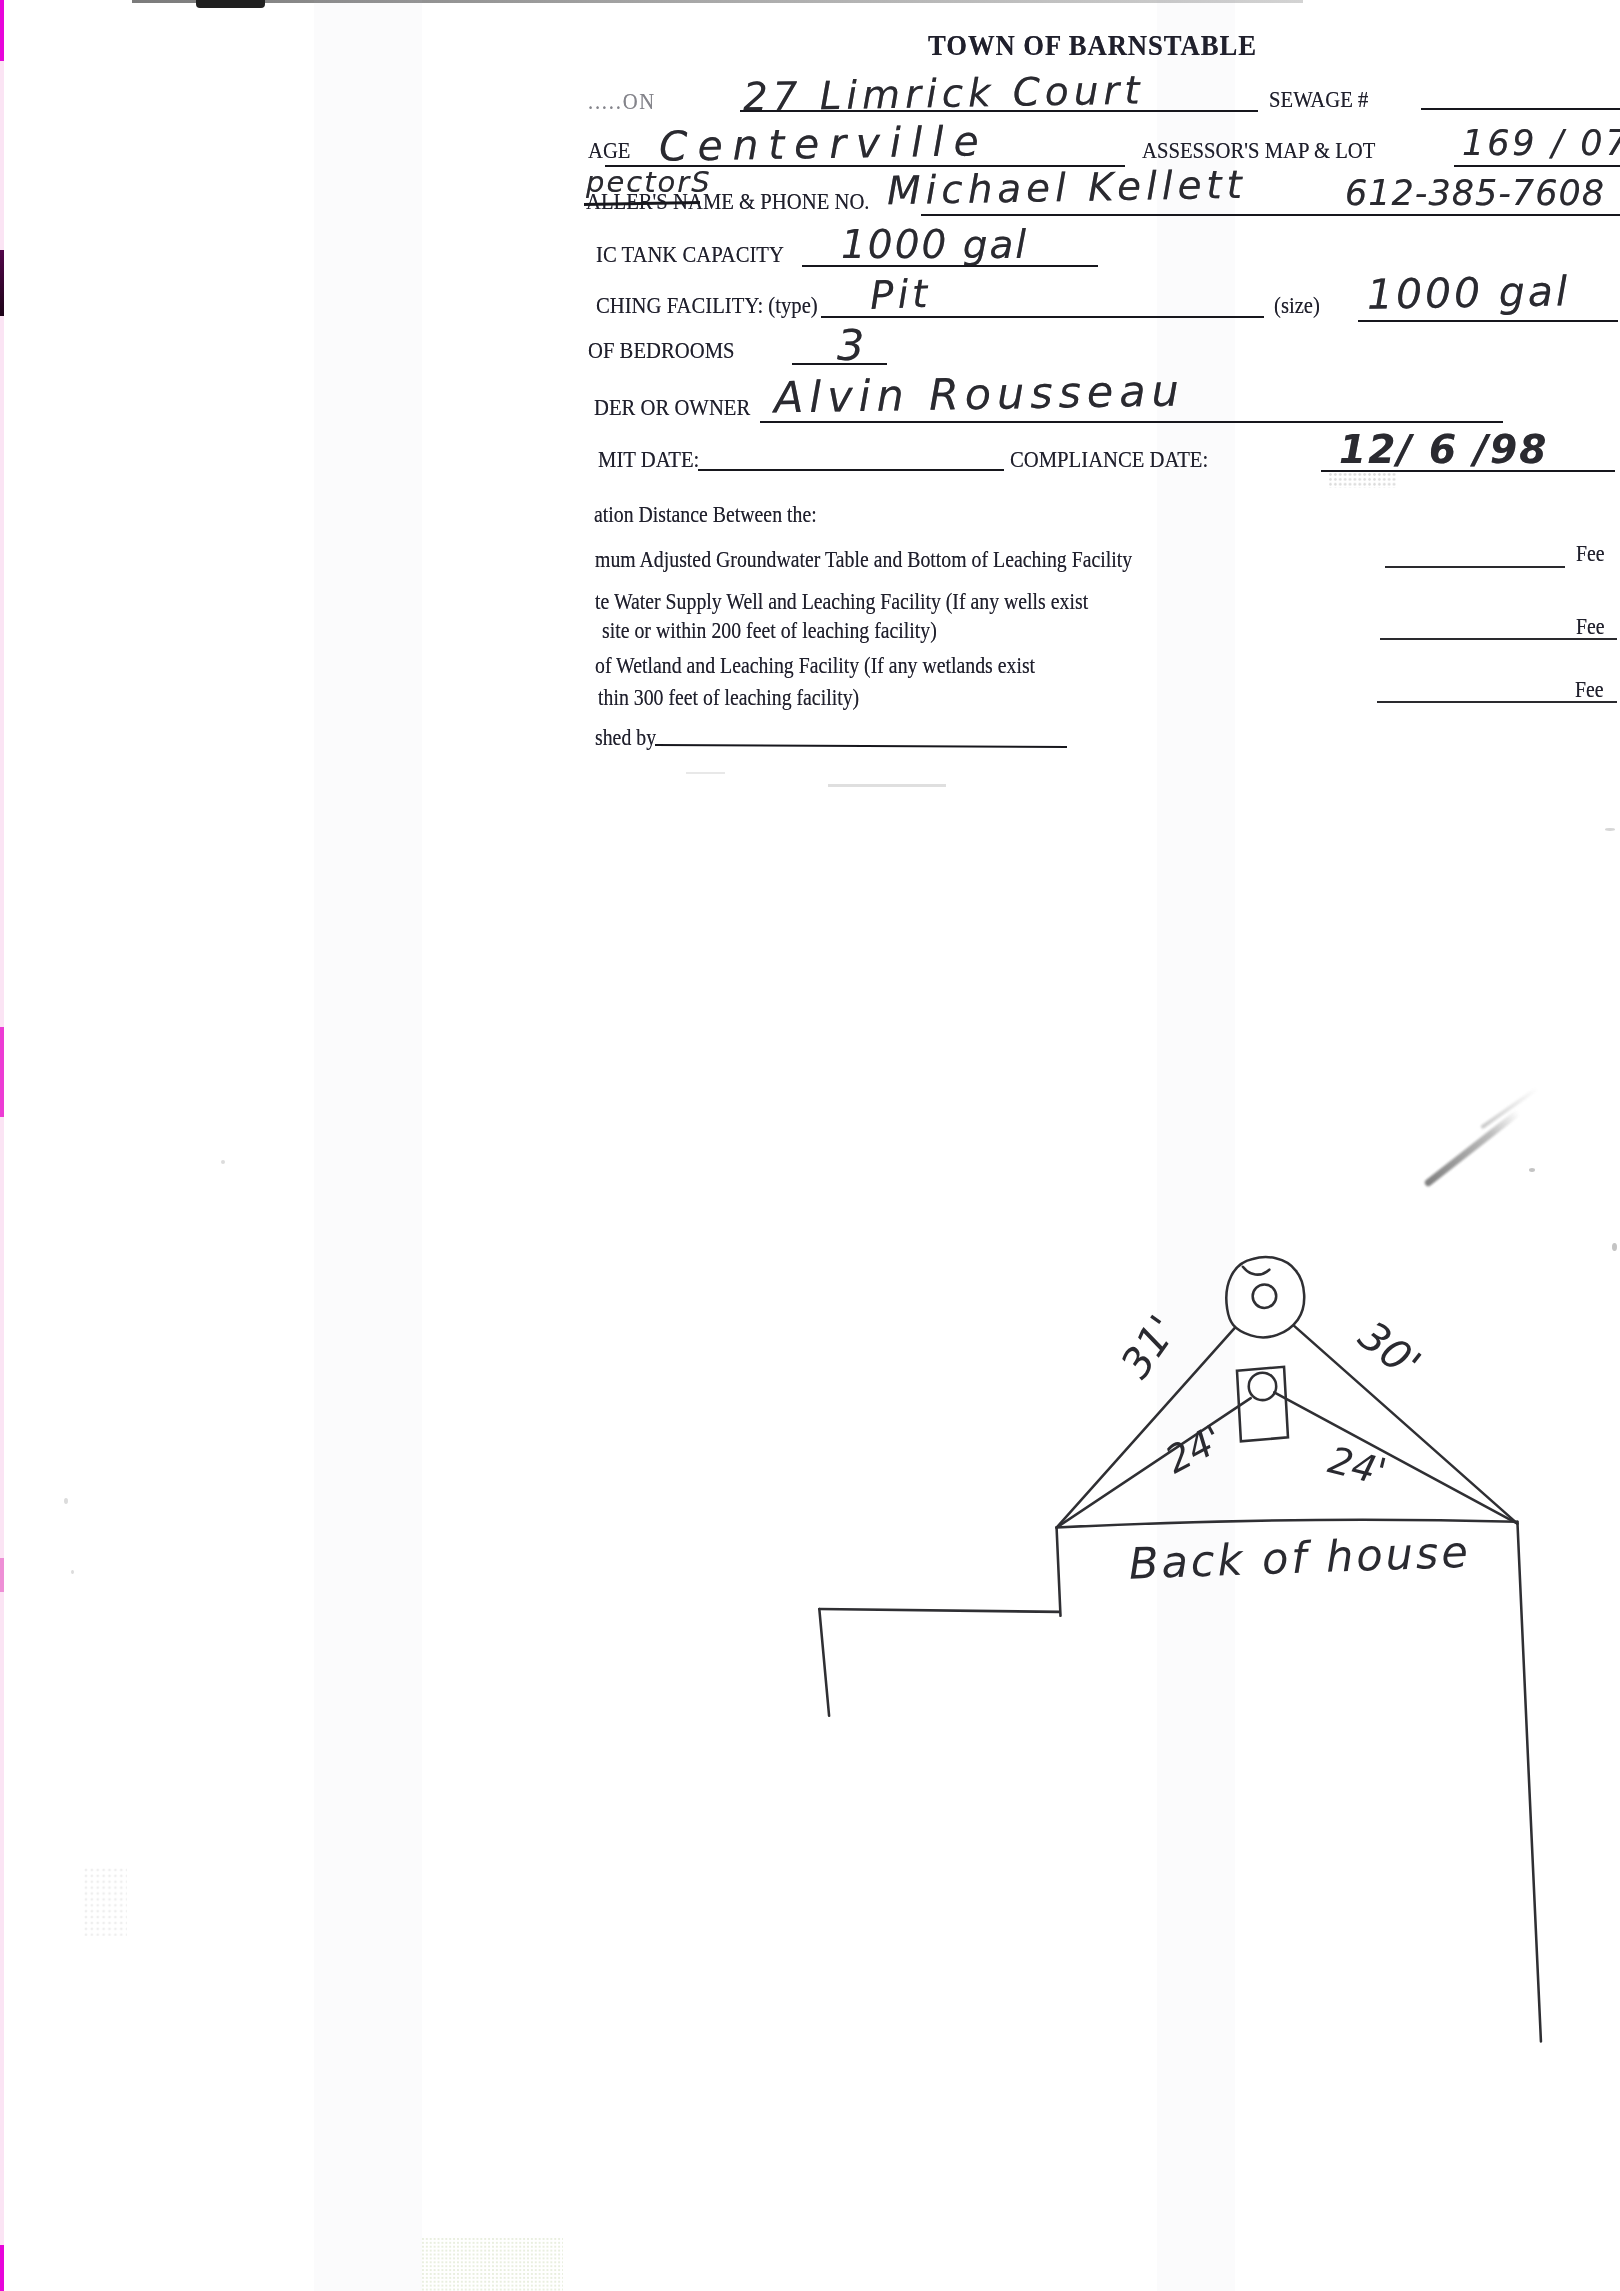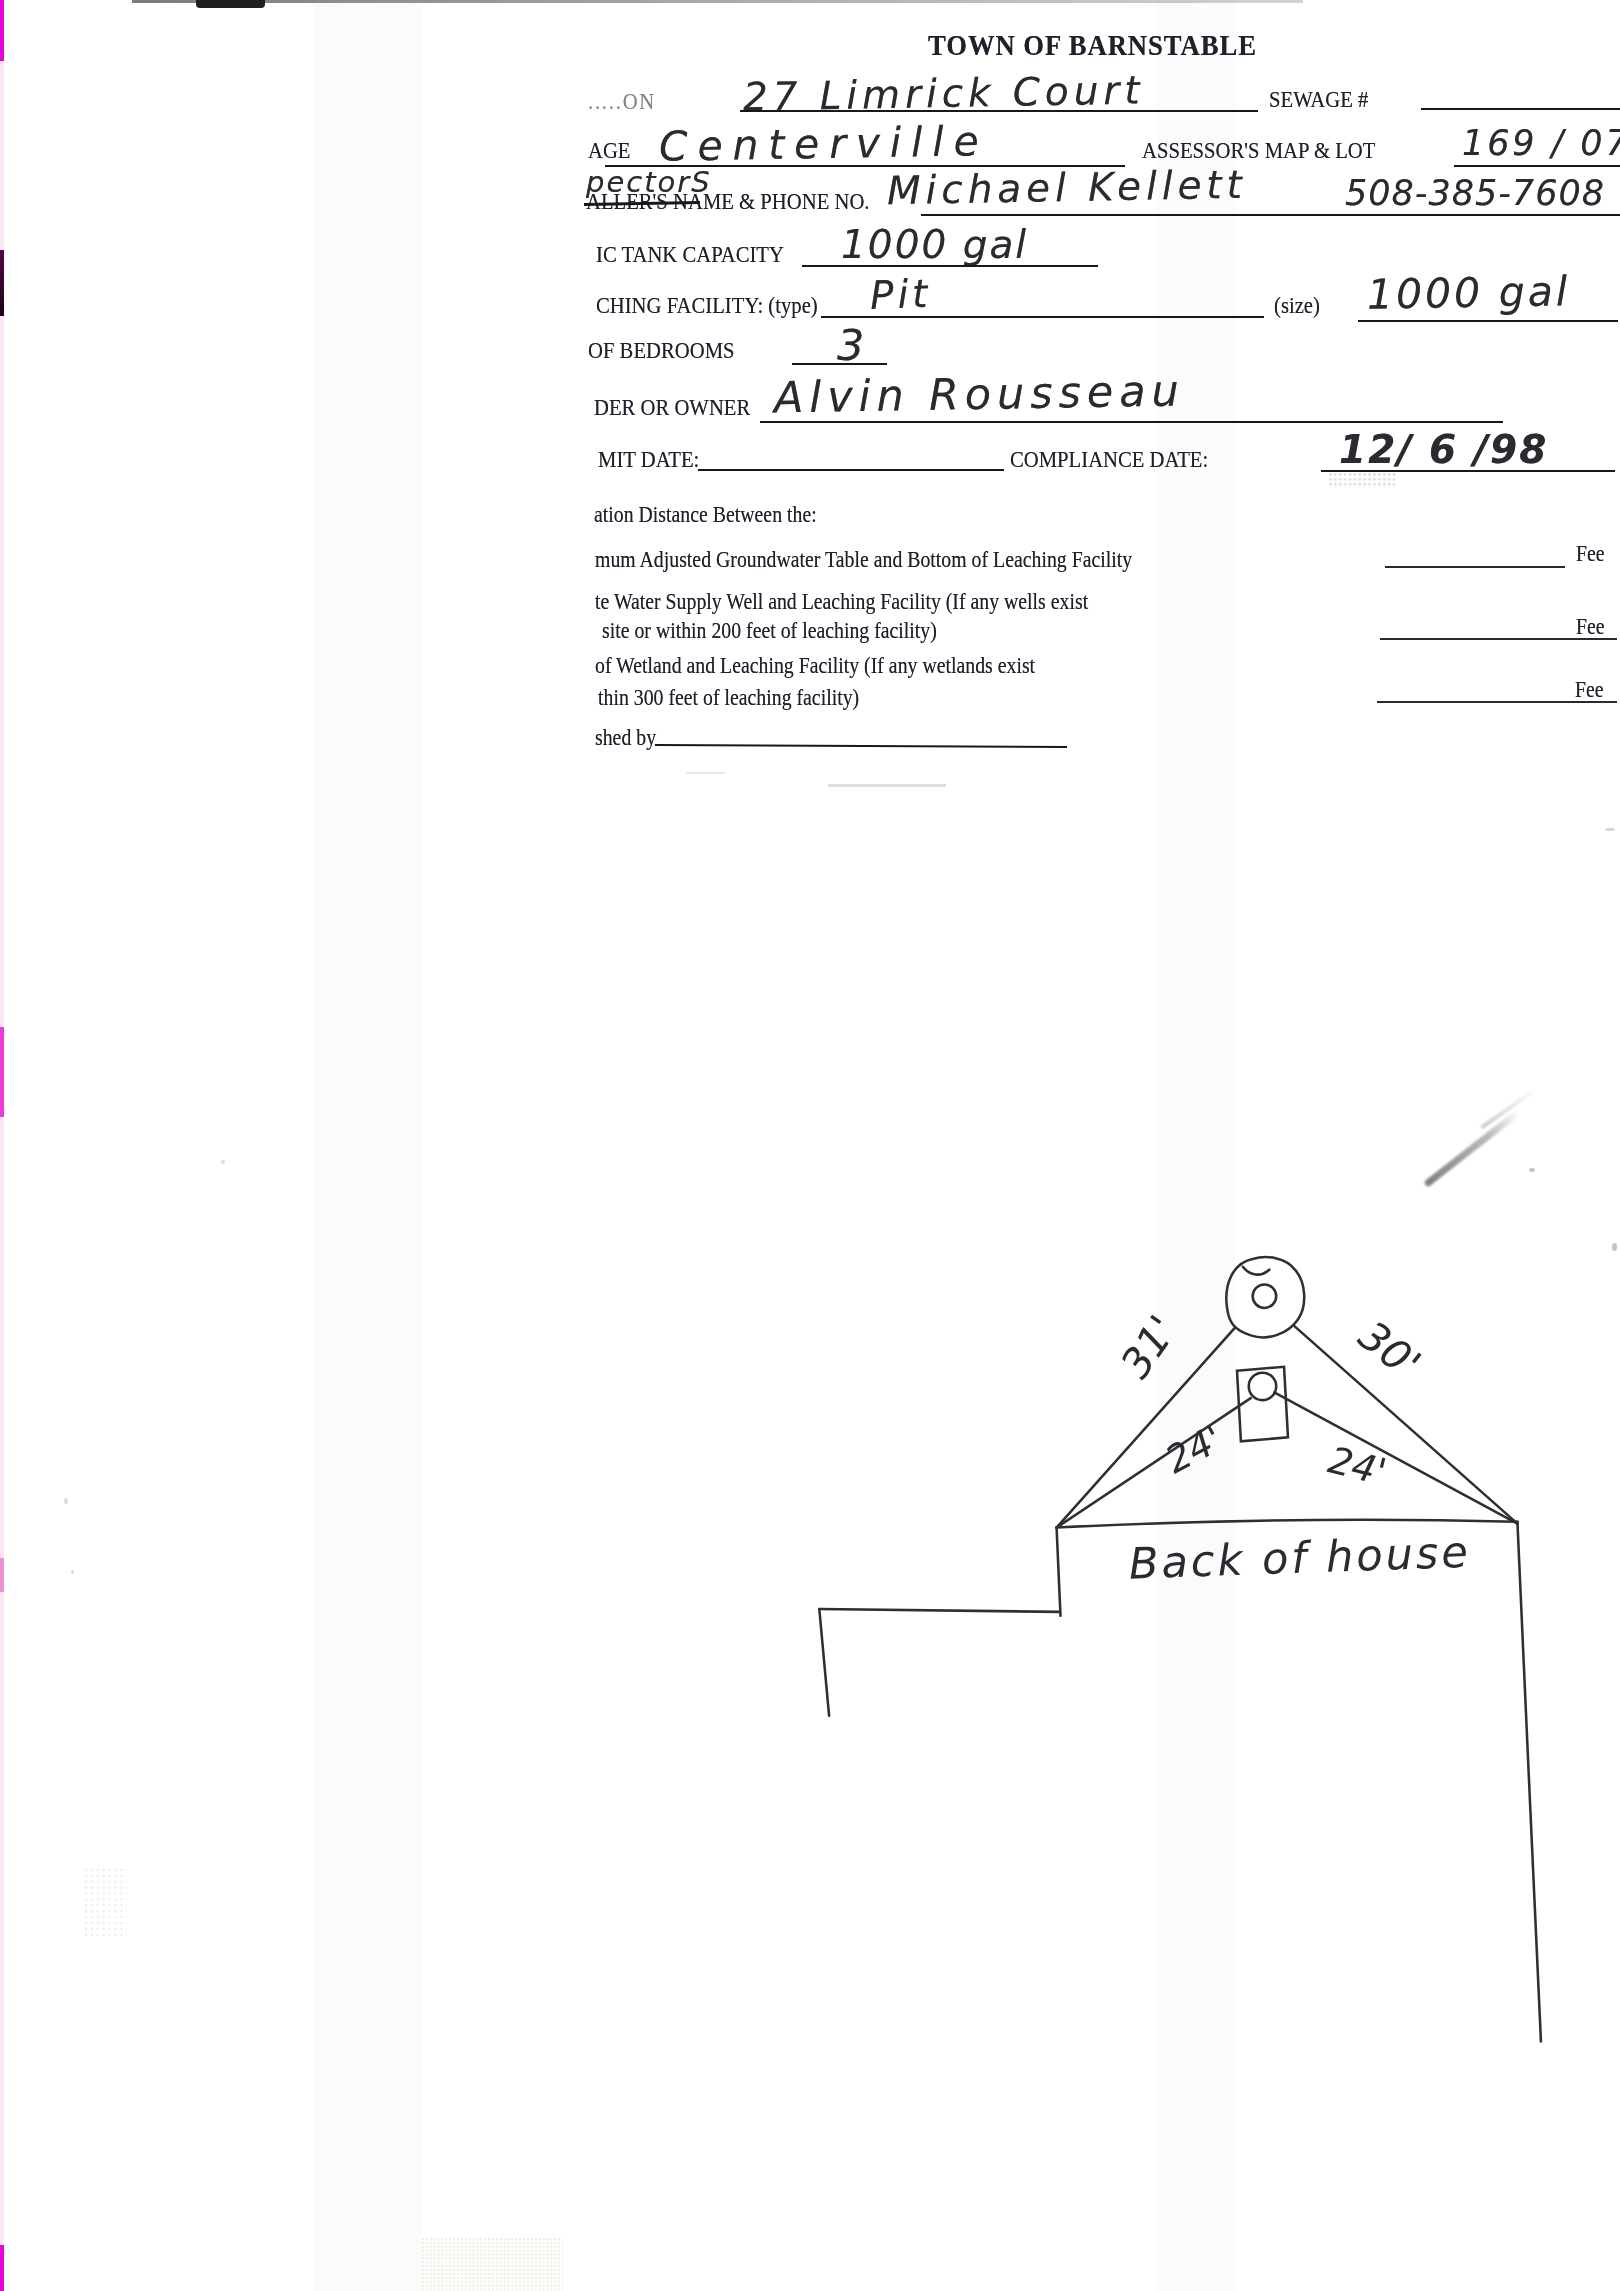--- a/index.html
+++ b/index.html
@@ -50,21 +50,21 @@
   <div class="abs hw" style="left:659px;top:120px;font-size:41px;letter-spacing:9.8px;transform:rotate(-1deg);">Centerville</div>
   <div class="uline" style="left:605px;top:165px;width:520px;"></div>
   <div class="abs label" style="left:1142px;top:137px;">ASSESSOR'S MAP &amp; LOT</div>
   <div class="abs hw" style="left:1462px;top:123px;font-size:35px;letter-spacing:2.9px;">169 / 078</div>
   <div class="uline" style="left:1454px;top:165px;width:167px;"></div>
 
   <div class="abs hw" style="left:586px;top:165px;font-size:29px;letter-spacing:2px;">pectorS</div>
   <div class="abs label" style="left:586px;top:188px;">ALLER'S NAME &amp; PHONE NO.</div>
   <div class="uline" style="left:584px;top:202px;width:116px;height:2.9px;transform:rotate(-1deg);"></div>
   <div class="abs hw" style="left:887px;top:165px;font-size:39px;letter-spacing:4.9px;transform:rotate(-1deg);">Michael Kellett</div>
-  <div class="abs hw" style="left:1345px;top:173px;font-size:35px;letter-spacing:1px;">508-385-7608</div>
+  <div class="abs hw" style="left:1345px;top:173px;font-size:35px;letter-spacing:1px;">612-385-7608</div>
   <div class="uline" style="left:921px;top:214px;width:699px;"></div>
 
   <div class="abs label" style="left:596px;top:241px;">IC TANK CAPACITY</div>
   <div class="abs hw" style="left:841px;top:222px;font-size:39px;letter-spacing:2px;">1000 gal</div>
   <div class="uline" style="left:802px;top:265px;width:296px;"></div>
 
   <div class="abs label" style="left:596px;top:292px;">CHING FACILITY: (type)</div>
   <div class="abs hw" style="left:870px;top:272px;font-size:39px;letter-spacing:3.9px;transform:rotate(-2deg);">Pit</div>
   <div class="uline" style="left:821px;top:316px;width:443px;"></div>
   <div class="abs label" style="left:1274px;top:292px;">(size)</div>

